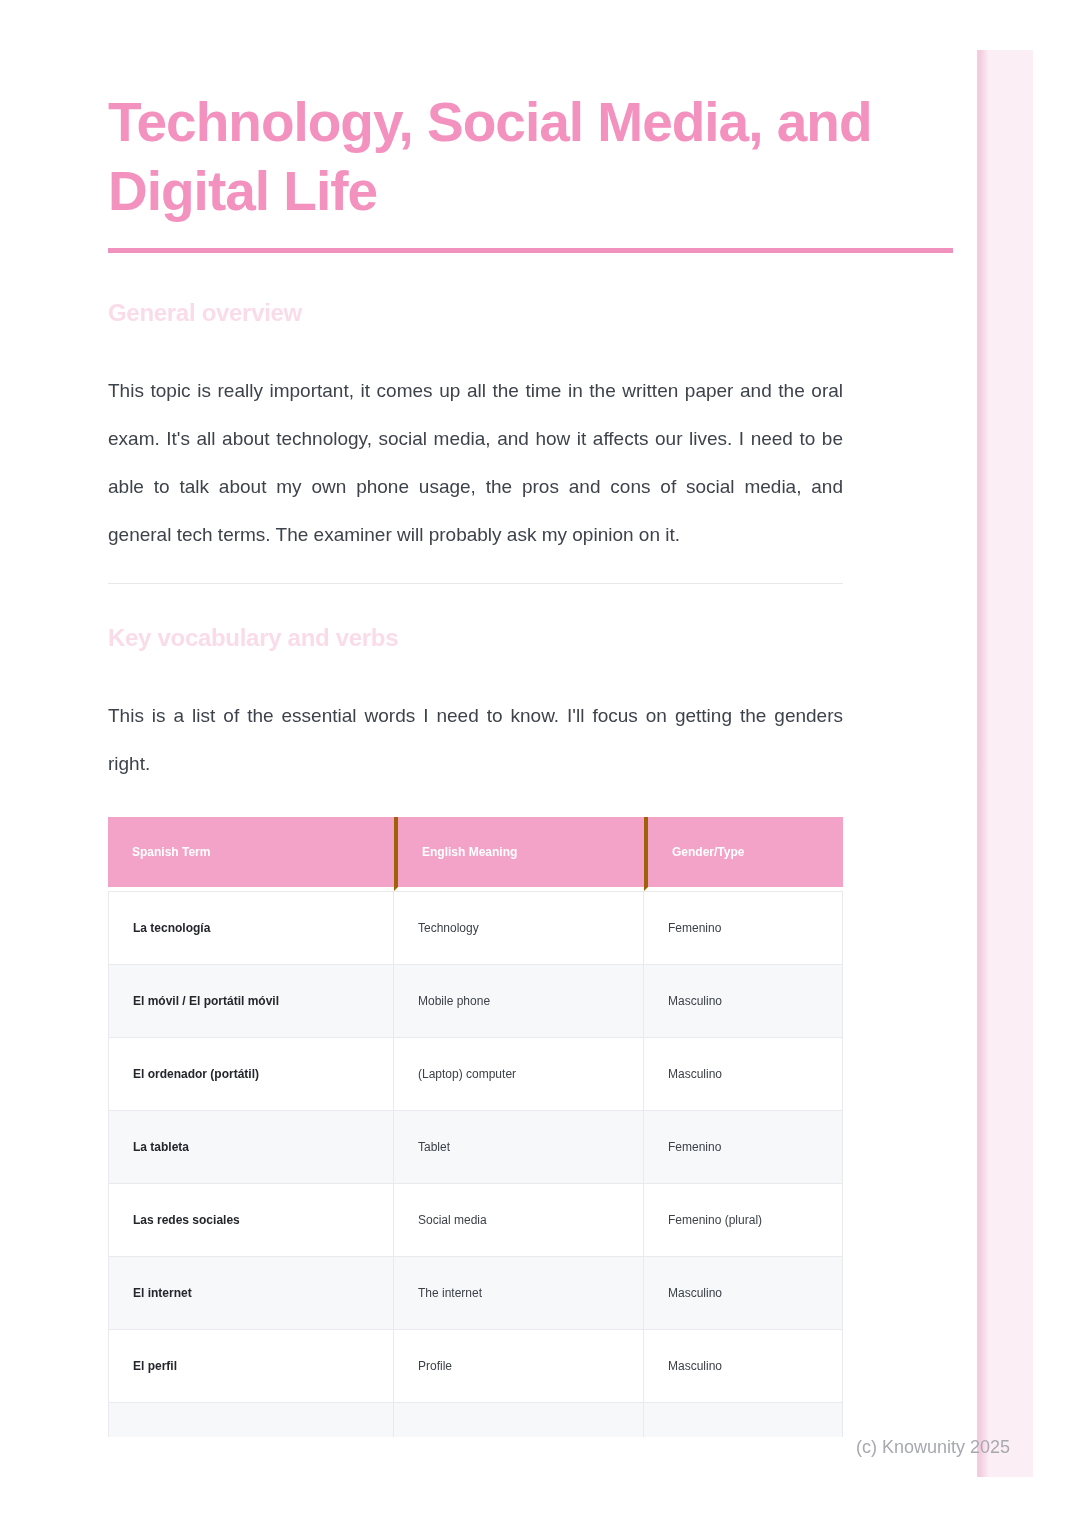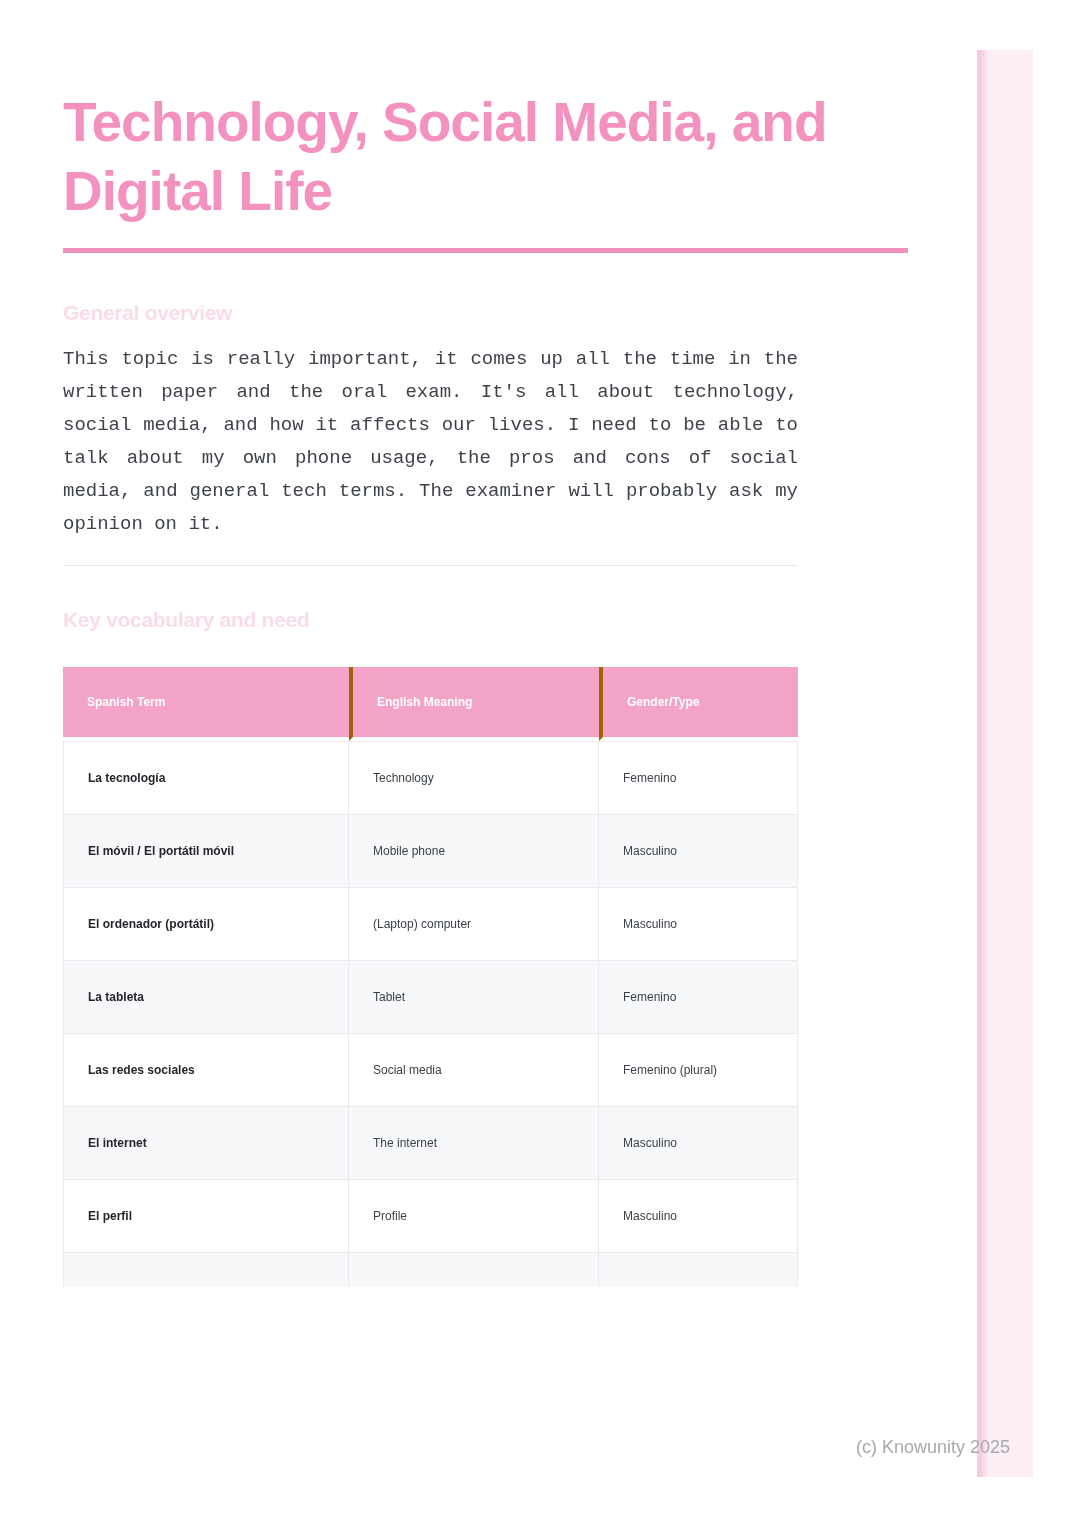--- a/index.html
+++ b/index.html
@@ -31,54 +31,53 @@
     left:977px;
     top:50px;
     width:56px;
     height:1427px;
     background:linear-gradient(to right,var(--strip-edge) 0px,var(--strip-edge) 3px,var(--strip-fill) 12px,var(--strip-fill) 100%);
     z-index:0;
   }
   .content{
     position:relative;
     z-index:1;
-    padding-left:63px;
+    padding-left:108px;
   }
   .doc-title{
     padding-top:88px;
     width:880px;
     font-size:55px;
     line-height:69px;
     font-weight:800;
     letter-spacing:-1px;
     color:var(--title-pink);
   }
   .title-rule{
     margin-top:22px;
     width:845px;
     height:5px;
     background:var(--rule-pink);
     border:none;
   }
   .section-heading{
     margin-top:42px;
-    font-size:21px;
+    font-size:24px;
     line-height:36px;
     font-weight:700;
     color:var(--heading-pink);
     letter-spacing:-0.3px;
   }
   .body-para{
-    margin-top:12px;
+    margin-top:36px;
     width:735px;
     font-size:19px;
-    line-height:33px;
+    line-height:48px;
     text-align:justify;
     color:var(--body-text);
-    font-family:Liberation Mono, monospace;
   }
   .section-divider{
     margin-top:24px;
     width:735px;
     height:1px;
     background:var(--divider);
     border:none;
   }
   .heading-2{margin-top:36px;}
   .vocab-table{
@@ -134,22 +133,23 @@
     <h1 class="doc-title">Technology, Social Media, and Digital Life</h1>
 
     <div class="title-rule"></div>
 
     <h2 class="section-heading">General overview</h2>
 
     <p class="body-para">This topic is really important, it comes up all the time in the written paper and the oral exam. It's all about technology, social media, and how it affects our lives. I need to be able to talk about my own phone usage, the pros and cons of social media, and general tech terms. The examiner will probably ask my opinion on it.</p>
 
     <div class="section-divider"></div>
 
-    <h2 class="section-heading heading-2">Key vocabulary and need</h2>
-
+    <h2 class="section-heading heading-2">Key vocabulary and verbs</h2>
+
+    <p class="body-para">This is a list of the essential words I need to know. I'll focus on getting the genders right.</p>
 
     <table class="vocab-table">
       <colgroup>
         <col style="width:286px">
         <col style="width:250px">
         <col style="width:199px">
       </colgroup>
       <thead>
         <tr>
           <th>Spanish Term</th>

